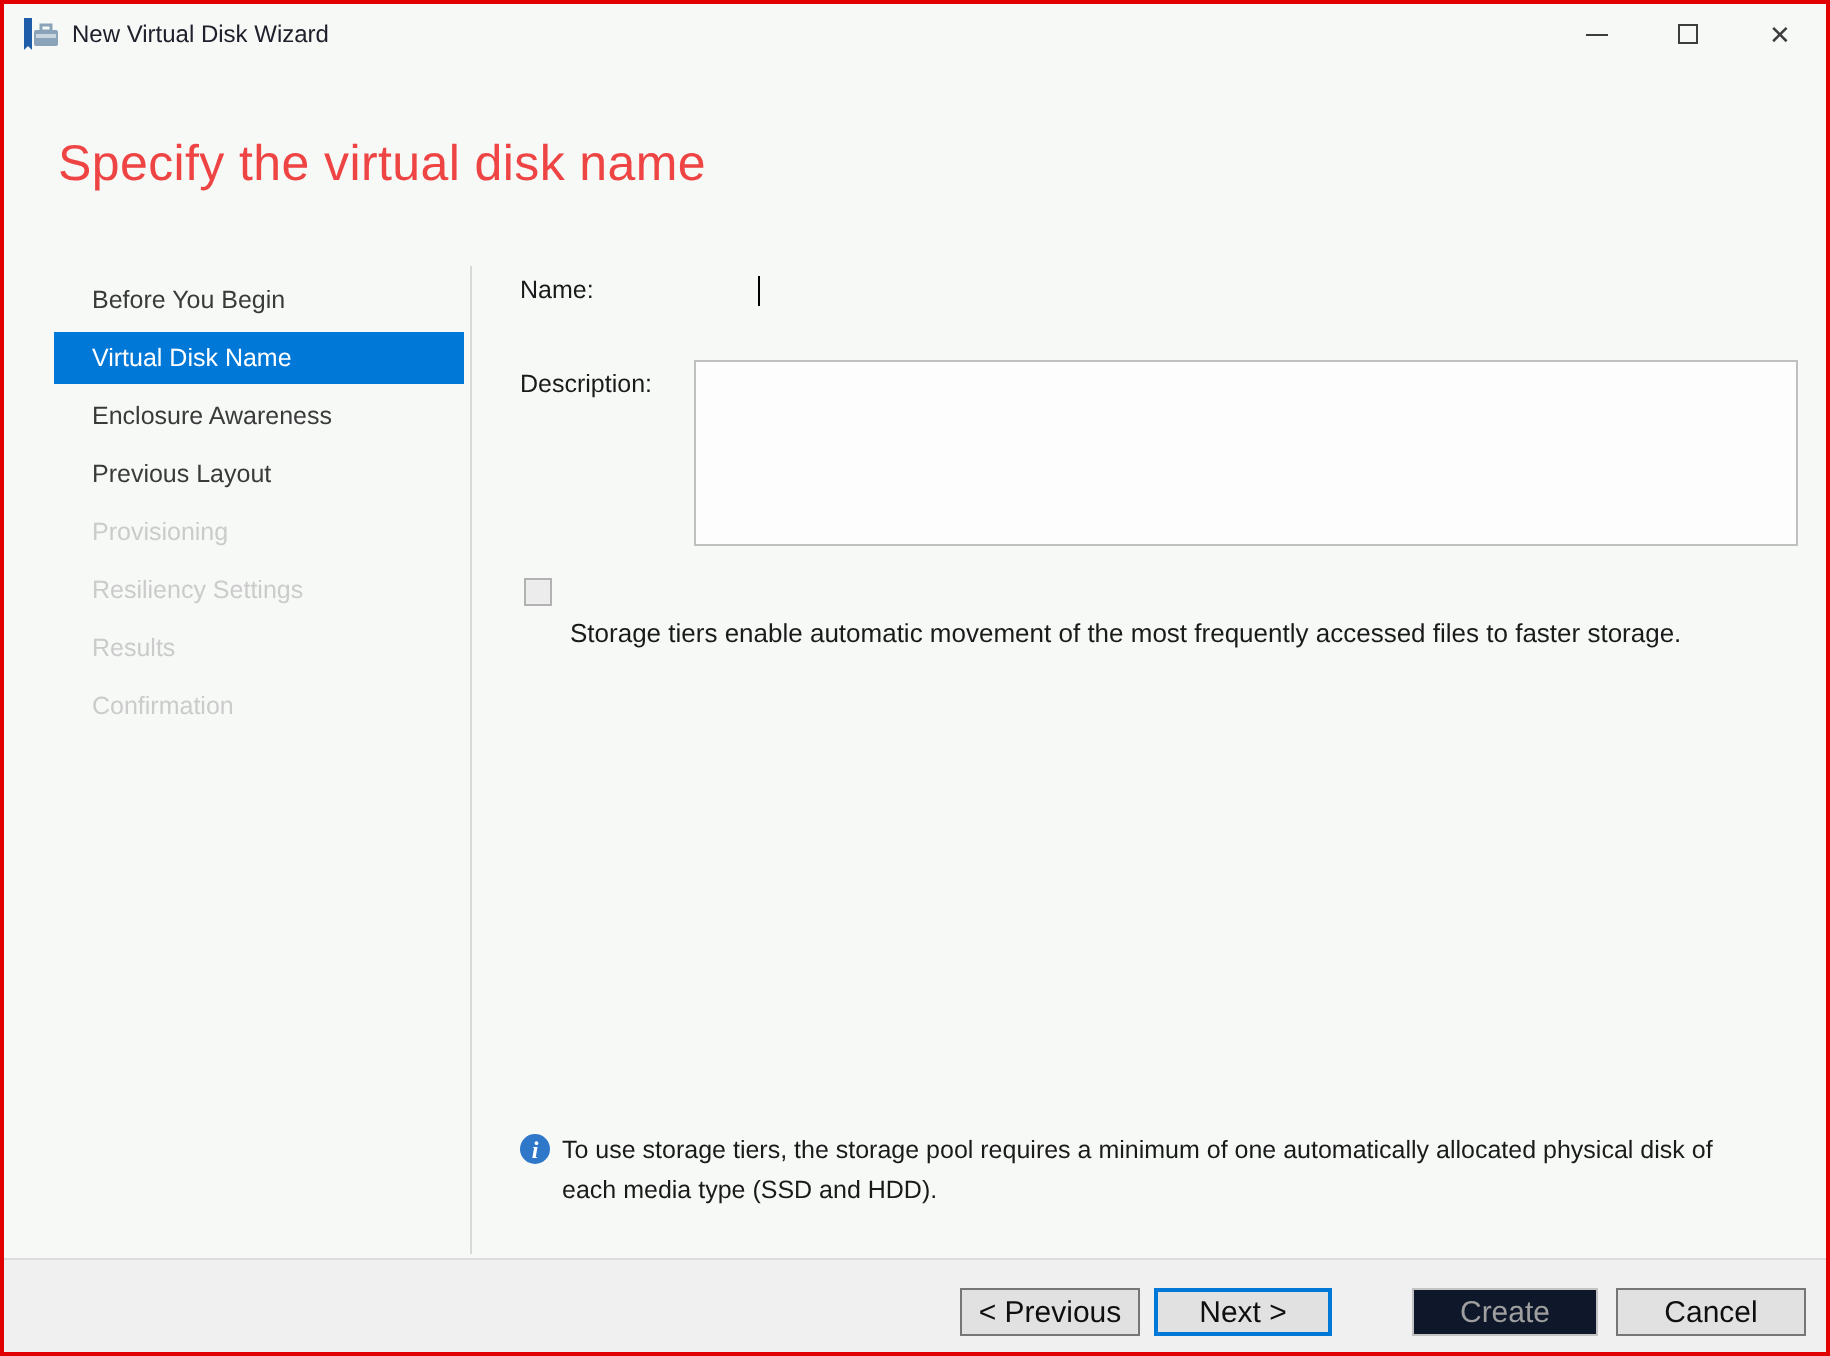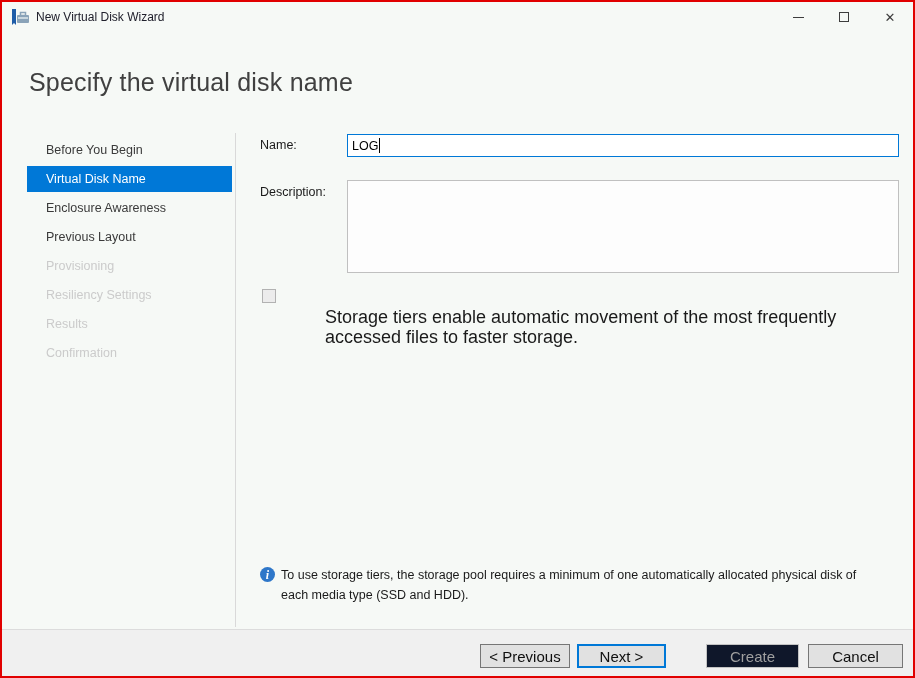--- a/index.html
+++ b/index.html
@@ -22,21 +22,21 @@
   }
   .win-controls { position: absolute; right: 0; top: 0; height: 30px; display: flex; }
   .win-btn { width: 46px; height: 30px; display: flex; align-items: center; justify-content: center; cursor: default; }
   .glyph-min { width: 11px; height: 1px; background: #3d3d3d; }
   .glyph-max { width: 10px; height: 10px; border: 1px solid #3d3d3d; background: transparent; }
   .glyph-close { font-size: 13px; color: #3d3d3d; line-height: 1; }
 
   
   .page-heading {
     position: absolute; left: 27px; top: 66px;
-    font-size: 25px; font-weight: 400; color: #404040; letter-spacing: .2px;
+    font-size: 25px; font-weight: 400; color: #ef4444; letter-spacing: .2px;
   }
 
   
   .sidebar { position: absolute; left: 25px; top: 133px; width: 205px; }
   .nav-item {
     height: 29px; display: flex; align-items: center;
     padding-left: 19px; font-size: 12.5px; color: #3a3a3a; cursor: default;
   }
   .nav-item.selected { background: #0078d7; color: #ffffff; height: 26px; margin: 1.5px 0; }
   .nav-item.disabled { color: #cbcbcb; }
@@ -56,21 +56,21 @@
     font-family: "Liberation Sans", sans-serif; font-size: 12.5px; padding: 3px 4px;
   }
 
   .tiers-checkbox {
     position: absolute; left: 260px; top: 287px; width: 14px; height: 14px;
     border: 1px solid #b2b2b2; background: #ececec;
   }
   .tiers-label { position: absolute; left: 283px; top: 286px; font-size: 12.5px; color: #1a1a1a; }
   .tiers-help {
     position: absolute; left: 283px; top: 305px; width: 574px;
-    font-size: 18px; color: #1a1a1a; line-height: 20px; margin-left: 40px;
+    font-size: 13px; color: #1a1a1a; line-height: 20px;
   }
 
   .info-note { position: absolute; left: 258px; top: 563px; width: 600px; }
   .info-icon {
     position: absolute; left: 0; top: 2px; width: 15px; height: 15px; border-radius: 50%;
     background: #2e77c9; color: #fff; font-family: "Liberation Serif", serif;
     font-size: 12px; font-weight: bold; font-style: italic;
     display: flex; align-items: center; justify-content: center; line-height: 1;
   }
   .info-text { margin-left: 21px; width: 578px; font-size: 12.5px; color: #1a1a1a; line-height: 20px; }
@@ -123,21 +123,20 @@
     <div class="nav-item">Enclosure Awareness</div>
     <div class="nav-item">Previous Layout</div>
     <div class="nav-item disabled">Provisioning</div>
     <div class="nav-item disabled">Resiliency Settings</div>
     <div class="nav-item disabled">Results</div>
     <div class="nav-item disabled">Confirmation</div>
   </div>
   <div class="v-divider"></div>
 
   <span class="field-label" style="top:136px;">Name:</span>
-  <input class="name-input" type="text" value="LOG" style="">
   <div class="text-caret"></div>
 
   <span class="field-label" style="top:183px;">Description:</span>
   <textarea class="desc-textarea" value="" style=""></textarea>
 
   <span class="tiers-checkbox"></span>
   <div class="tiers-help">Storage tiers enable automatic movement of the most frequently accessed files to faster storage.</div>
 
   <div class="info-note">
     <span class="info-icon">i</span>

